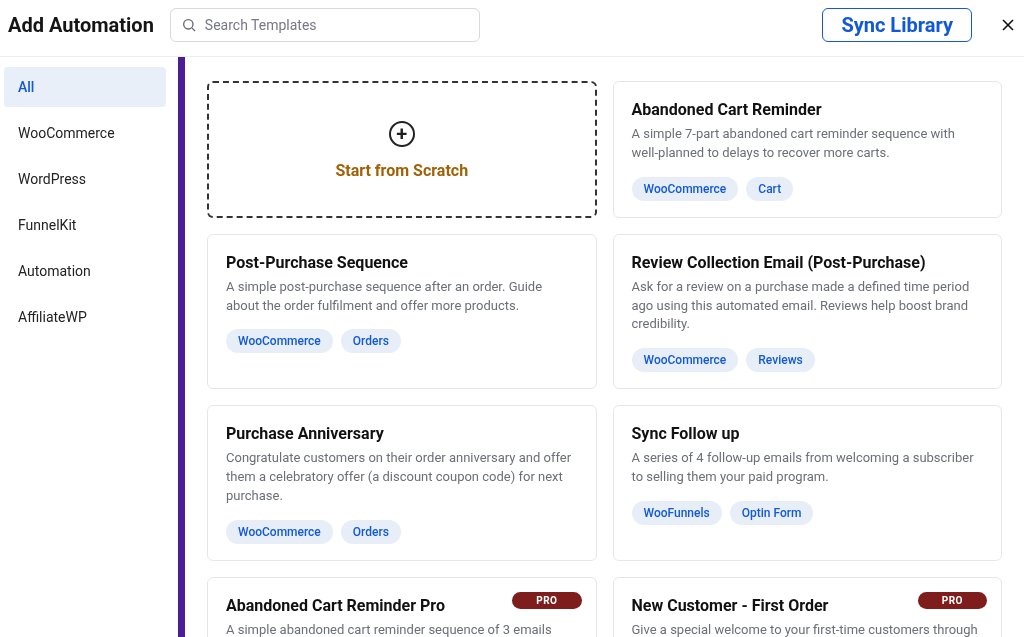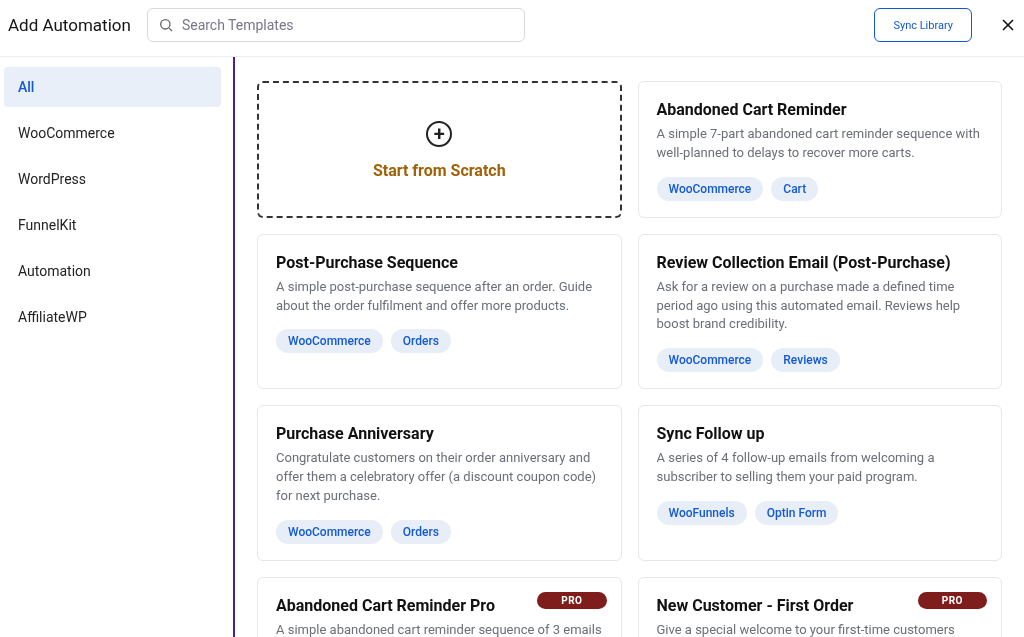--- a/index.html
+++ b/index.html
@@ -1,31 +1,31 @@
 <!DOCTYPE html>
 <html><head>
 <meta charset="utf-8">
 <style>
   *{box-sizing:border-box;margin:0;padding:0;font-family:-apple-system,BlinkMacSystemFont,"Segoe UI",Roboto,Helvetica,Arial,sans-serif}
   body{background:#fff;color:#1e1e1e;width:1024px;height:637px;overflow:hidden}
 
   
   .hdr{display:flex;align-items:center;gap:16px;padding:8px 10px 14px 8px;position:relative}
-  .hdr-title{font-size:17px;font-weight:400;color:#151515}
-  .search-wrap{position:relative;width:378px}
+  .hdr-title{font-size:20px;font-weight:700;color:#151515}
+  .search-wrap{position:relative;width:310px}
   .search-wrap svg{position:absolute;left:11px;top:50%;transform:translateY(-50%);pointer-events:none}
   .search-input{width:100%;height:34px;border:1px solid #d7d9dd;border-radius:6px;padding:0 12px 0 34px;font-size:14px;color:#444}
   .search-input::placeholder{color:#778}
   .hdr-spacer{flex:1}
-  .sync-btn{height:34px;padding:0 18px;border:1.5px solid #1159d6;background:#fff;color:#1159d6;border-radius:6px;font-weight:400;font-size:11px;cursor:pointer}
+  .sync-btn{height:34px;padding:0 18px;border:1.5px solid #1159d6;background:#fff;color:#1159d6;border-radius:6px;font-weight:700;font-size:20px;cursor:pointer}
   .close-icn{margin-left:10px;margin-right:-4px;display:flex}
 
   
   .body{display:flex;height:calc(100% - 56px);border-top:1px solid #eee}
-  .sidebar{width:235px;border-right:2px solid #4c1d95;padding:10px 12px 10px 4px}
+  .sidebar{width:185px;border-right:7px solid #4c1d95;padding:10px 12px 10px 4px}
   .side-item{display:block;padding:12px 14px;font-size:14px;color:#222;border-radius:4px;cursor:pointer;margin-bottom:6px}
   .side-item.active{background:#e9eff8;color:#1159d6;font-weight:500}
 
   .main{flex:1;padding:24px 22px;display:grid;grid-template-columns:1fr 1fr;gap:16px;overflow:auto}
   .card{border:1px solid #e4e6ea;border-radius:6px;padding:18px 18px 16px 18px;background:#fff;position:relative}
   .card.scratch{border:2px dashed #333;display:flex;flex-direction:column;align-items:center;justify-content:center;gap:14px;cursor:pointer}
   .card.scratch .plus{width:26px;height:26px;border:2px solid #222;border-radius:50%;display:flex;align-items:center;justify-content:center;font-size:20px;font-weight:600;line-height:1}
   .card.scratch .scratch-label{font-weight:700;font-size:16px;color:#a16207}
   .card-title{font-weight:700;font-size:16px;color:#111;margin-bottom:6px}
   .card-desc{font-size:13px;color:#6b6f76;line-height:1.45;margin-bottom:14px}

